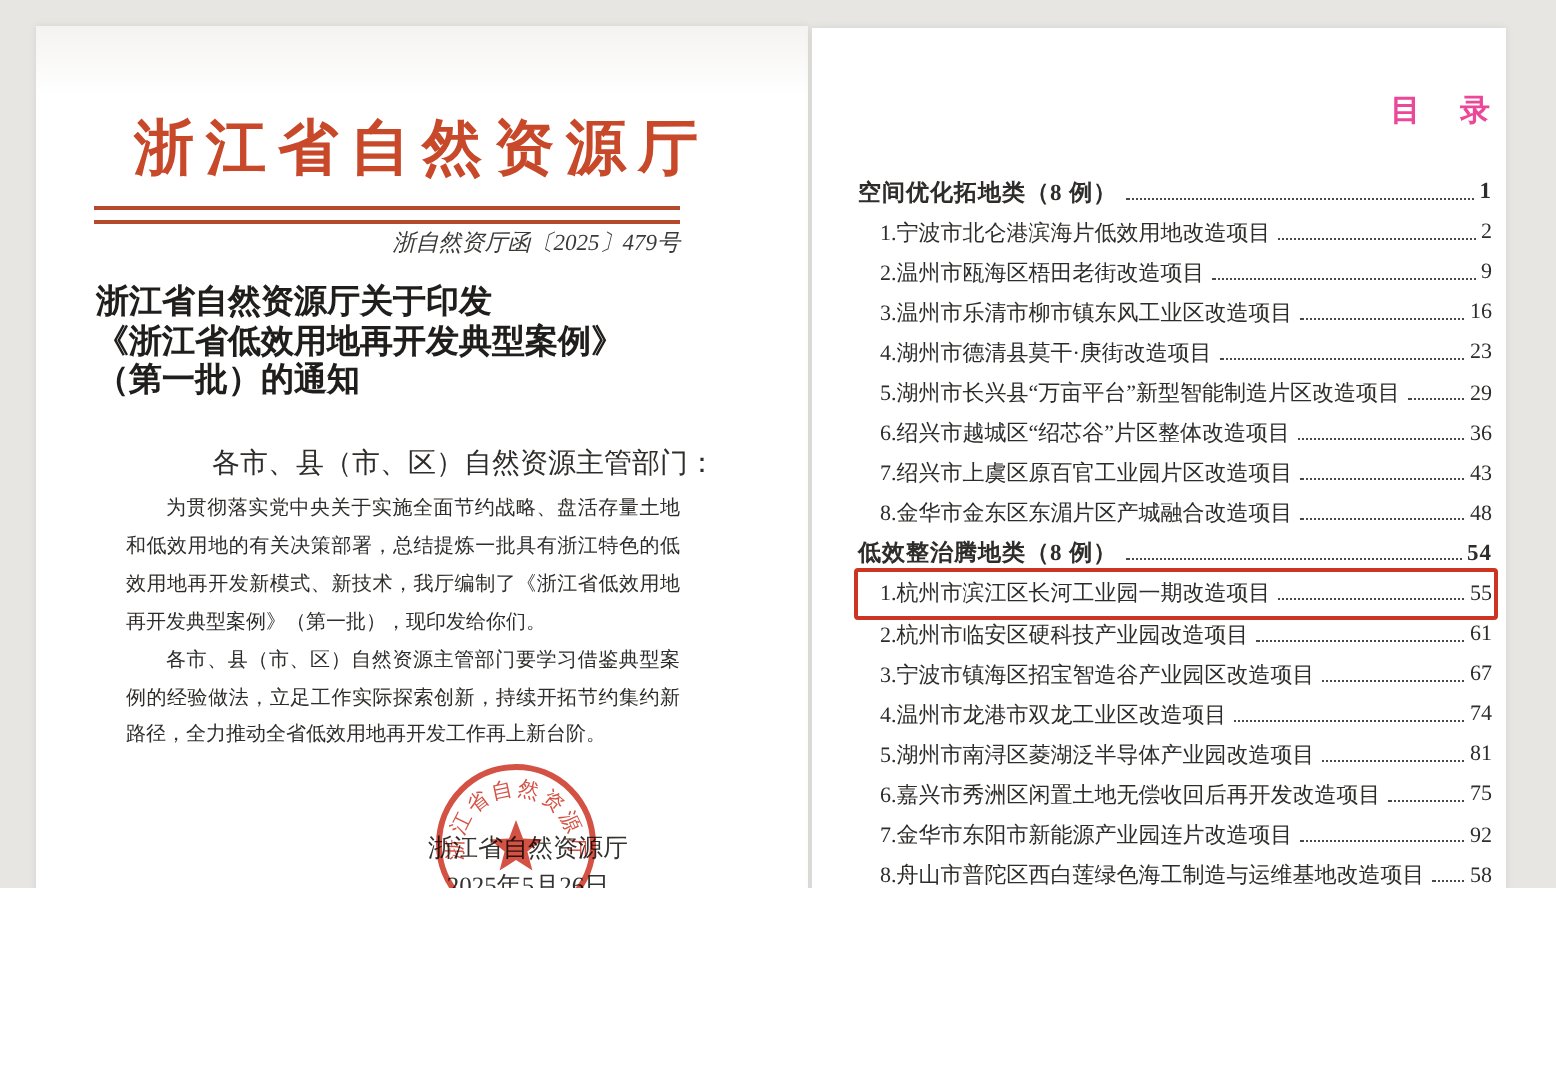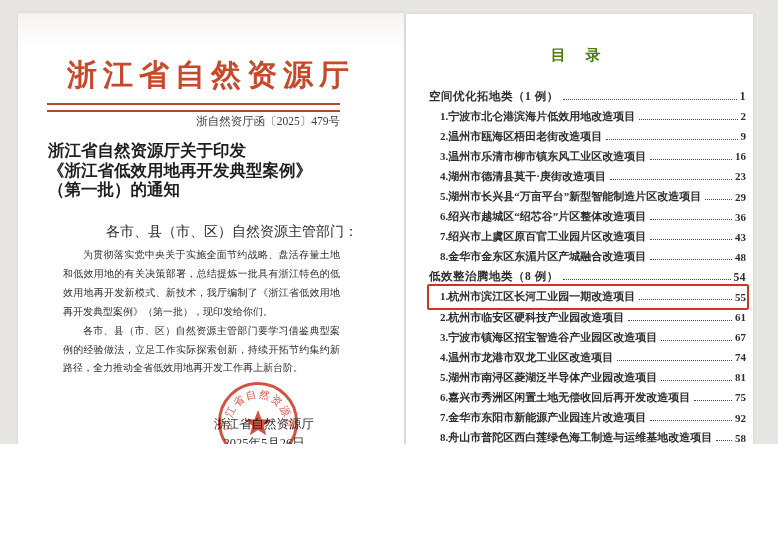--- a/index.html
+++ b/index.html
@@ -12,40 +12,40 @@
   .page{position:absolute;background:#ffffff;box-shadow:0 0 4px rgba(0,0,0,.08);}
   
   .page-left{left:18px;top:13px;width:386px;height:497px;
     background:linear-gradient(180deg,#f4f3f1 0%,#ffffff 7%);}
   .letterhead{position:absolute;top:44px;left:0;width:100%;text-align:center;
     font-size:30px;font-weight:bold;letter-spacing:6px;line-height:36px;}
   .red-rule{position:absolute;left:29px;right:64px;height:5px;
     border-top:2px solid;border-bottom:2px solid;}
   .rule-head{top:90px;}
   .rule-foot{top:457px;left:45px;right:64px;border-top-width:2px;border-bottom-width:1px;height:3px;}
-  .doc-number{position:absolute;top:101px;right:64px;font-size:11.5px;color:#3b3a38;}
+  .doc-number{position:absolute;top:101px;right:64px;font-size:11.5px;color:#3b3a38;font-style:italic;}
   .title-block{position:absolute;top:128px;left:30px;right:50px;text-align:left;
     font-size:16.5px;font-weight:bold;line-height:19.5px;color:#1f1e1c;}
   .salutation{position:absolute;top:210px;left:52px;font-size:14px;margin-left:36px;}
   .body-text{position:absolute;top:233px;left:45px;width:277px;
     font-size:10px;line-height:18.9px;text-align:justify;}
   .body-text p{margin:0;text-indent:2em;}
   .sig-block{position:absolute;top:402px;left:156px;width:180px;text-align:center;
     font-size:12.5px;line-height:19px;color:#33322f;}
   .seal{position:absolute;left:198px;top:367px;width:84px;height:84px;
     opacity:.88;mix-blend-mode:multiply;}
   .page-num-left{position:absolute;top:477px;right:64px;font-size:12px;letter-spacing:2px;color:#3b3a38;}
   
   .page-right{left:406px;top:14px;width:347px;height:501px;}
-  .toc-title{position:absolute;top:32px;left:0;width:100%;text-align:center;
-    font-size:15px;font-weight:bold;letter-spacing:8px;color:#4d7c0f;}
+  .toc-title{position:absolute;top:32px;left:0;width:100%;text-align:right;
+    font-size:15px;font-weight:bold;letter-spacing:8px;color:#ec4899;}
   .toc-list{position:absolute;top:72px;left:23px;right:7px;}
   .toc-row{display:flex;align-items:center;height:20.1px;font-size:11px;position:relative;}
   .toc-header{font-weight:bold;font-size:11.5px;letter-spacing:.5px;}
-  .toc-item{padding-left:11px;font-weight:bold;}
+  .toc-item{padding-left:11px;}
   .toc-label{white-space:nowrap;}
   .leader{flex:1;border-bottom:1.6px dotted #4a4946;margin:0 3px 0 4px;transform:translateY(3px);min-width:8px;}
   .toc-page{white-space:nowrap;}
   .hl-box{position:absolute;left:-2px;right:-3px;top:-2.5px;bottom:-2.5px;
     border:2px solid #cd3523;border-radius:2px;pointer-events:none;}
   .page-num-right{position:absolute;top:456px;left:0;width:100%;text-align:center;
     font-size:12px;letter-spacing:2px;color:#3b3a38;}
 </style>
 </head>
 <body>
@@ -91,21 +91,21 @@
 
     <div class="page-num-left">— 1 —</div>
   </div>
 
   <div class="page page-right">
 
     <div class="toc-title">目 录</div>
 
     <div class="toc-list">
         <div class="toc-row toc-header">
-          <span class="toc-label">空间优化拓地类（1 例）</span>
+          <span class="toc-label">空间优化拓地类（8 例）</span>
           <span class="leader"></span>
           <span class="toc-page">1</span>
         </div>
         <div class="toc-row toc-item">
           <span class="toc-label">1.宁波市北仑港滨海片低效用地改造项目</span>
           <span class="leader"></span>
           <span class="toc-page">2</span>
         </div>
         <div class="toc-row toc-item">
           <span class="toc-label">2.温州市瓯海区梧田老街改造项目</span>

